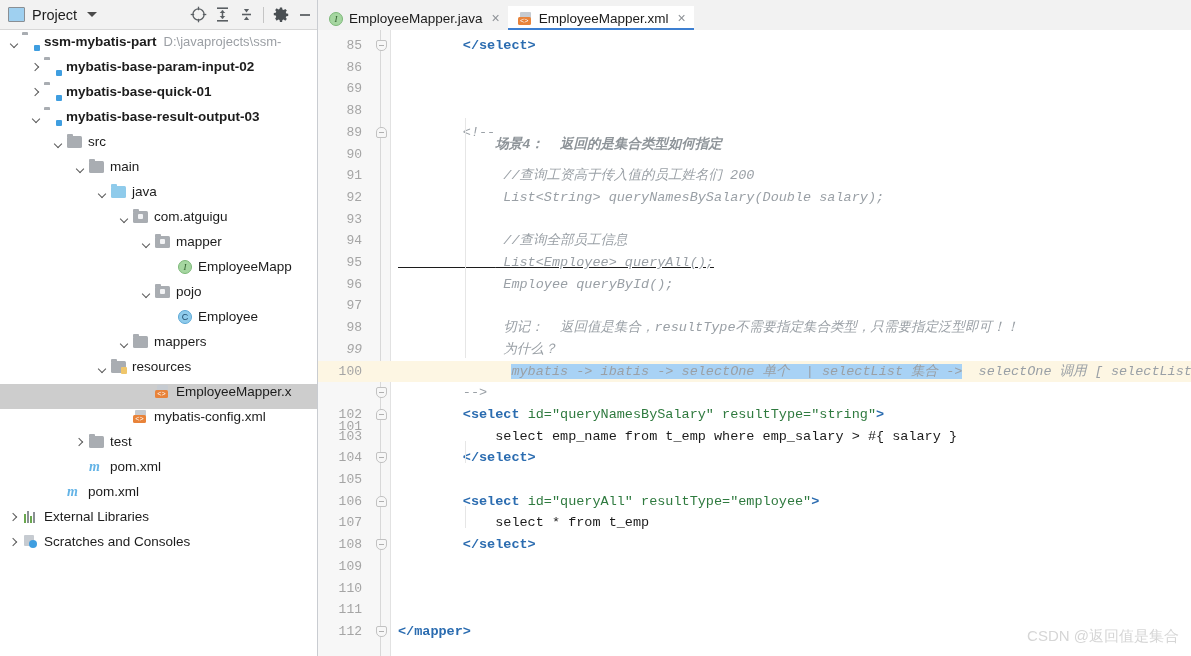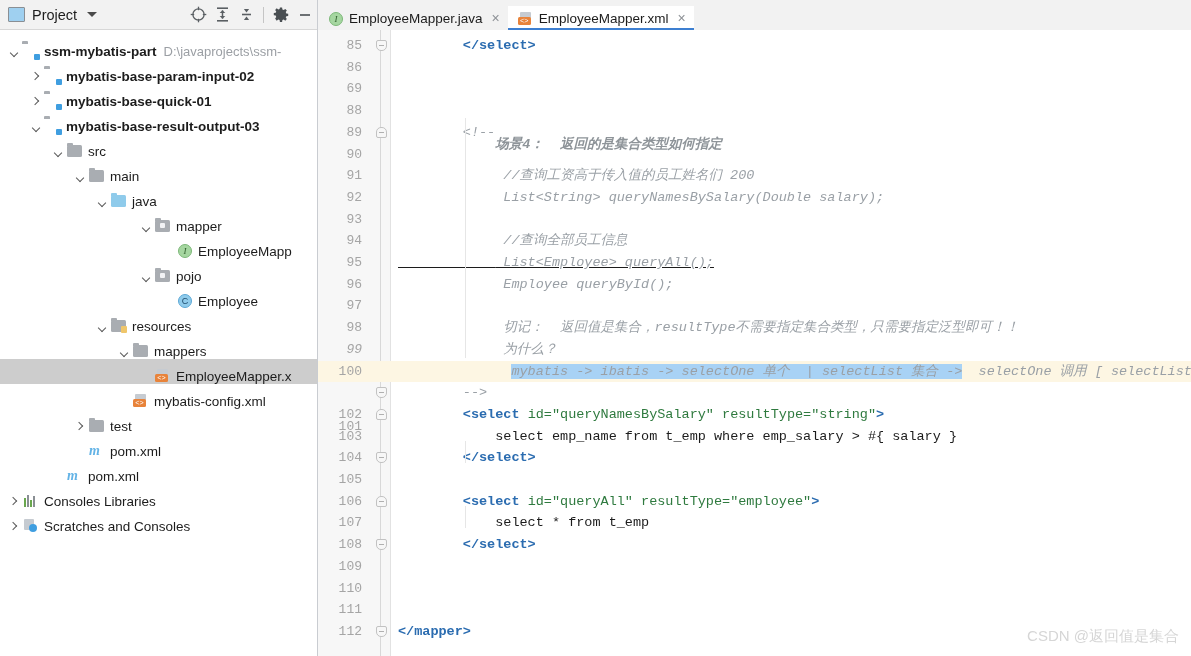--- a/index.html
+++ b/index.html
@@ -70,21 +70,21 @@
 
   
   #tree {
     position: relative;
     padding-top: 4px;
     font-size: 13.5px;
     color: #1c1c1c;
   }
   .tree-row {
     display: flex;
-    align-items: flex-end;
+    align-items: flex-start;
     height: 25px;
     white-space: nowrap;
     padding-right: 4px;
     box-sizing: border-box;
   }
   .tree-row.selected { background: #cdcdcd; }
   .twisty {
     width: 16px; height: 16px; flex: none;
     display: flex; align-items: center; justify-content: center;
     position: relative;
@@ -415,20 +415,27 @@
           </span>
           <span class="tree-label">main</span>
         </div>
         <div class="tree-row" style="padding-left: 94px;">
           <span class="twisty down"></span>
           <span class="ficon">
             <span class="fold-blue"></span>
           </span>
           <span class="tree-label">java</span>
         </div>
+        <div class="tree-row" style="padding-left: 116px;">
+          <span class="twisty down"></span>
+          <span class="ficon">
+            <span class="fold-pkg"></span>
+          </span>
+          <span class="tree-label">com.atguigu</span>
+        </div>
         <div class="tree-row" style="padding-left: 138px;">
           <span class="twisty down"></span>
           <span class="ficon">
             <span class="fold-pkg"></span>
           </span>
           <span class="tree-label">mapper</span>
         </div>
         <div class="tree-row" style="padding-left: 160px;">
           <span class="twisty "></span>
           <span class="ficon">
@@ -443,33 +450,33 @@
           </span>
           <span class="tree-label">pojo</span>
         </div>
         <div class="tree-row" style="padding-left: 160px;">
           <span class="twisty "></span>
           <span class="ficon">
             <span class="ic-class">C</span>
           </span>
           <span class="tree-label">Employee</span>
         </div>
+        <div class="tree-row" style="padding-left: 116px;">
+          <span class="twisty down"></span>
+          <span class="ficon">
+            <span class="fold-gray"></span>
+          </span>
+          <span class="tree-label">mappers</span>
+        </div>
         <div class="tree-row" style="padding-left: 94px;">
           <span class="twisty down"></span>
           <span class="ficon">
             <span class="fold-res"></span>
           </span>
           <span class="tree-label">resources</span>
-        </div>
-        <div class="tree-row" style="padding-left: 116px;">
-          <span class="twisty down"></span>
-          <span class="ficon">
-            <span class="fold-gray"></span>
-          </span>
-          <span class="tree-label">mappers</span>
         </div>
         <div class="tree-row selected" style="padding-left: 138px;">
           <span class="twisty "></span>
           <span class="ficon">
             <span class="ic-xml">
               <span class="paper"></span>
               <span class="tagbox">&lt;&gt;</span>
             </span>
           </span>
           <span class="tree-label">EmployeeMapper.x</span>
@@ -508,21 +515,21 @@
         <div class="tree-row" style="padding-left: 6px;">
           <span class="twisty right"></span>
           <span class="ficon">
             <span class="ic-lib">
               <i style="height:9px;background:#6aa84f"></i>
               <i style="height:12px;background:#8a8f94"></i>
               <i style="height:7px;background:#6aa84f"></i>
               <i style="height:11px;background:#8a8f94"></i>
             </span>
           </span>
-          <span class="tree-label">Consoles Libraries</span>
+          <span class="tree-label">External Libraries</span>
         </div>
         <div class="tree-row" style="padding-left: 6px;">
           <span class="twisty right"></span>
           <span class="ficon">
             <span class="ic-scratch">
               <span class="pg"></span>
               <span class="cl"></span>
             </span>
           </span>
           <span class="tree-label">Scratches and Consoles</span>

